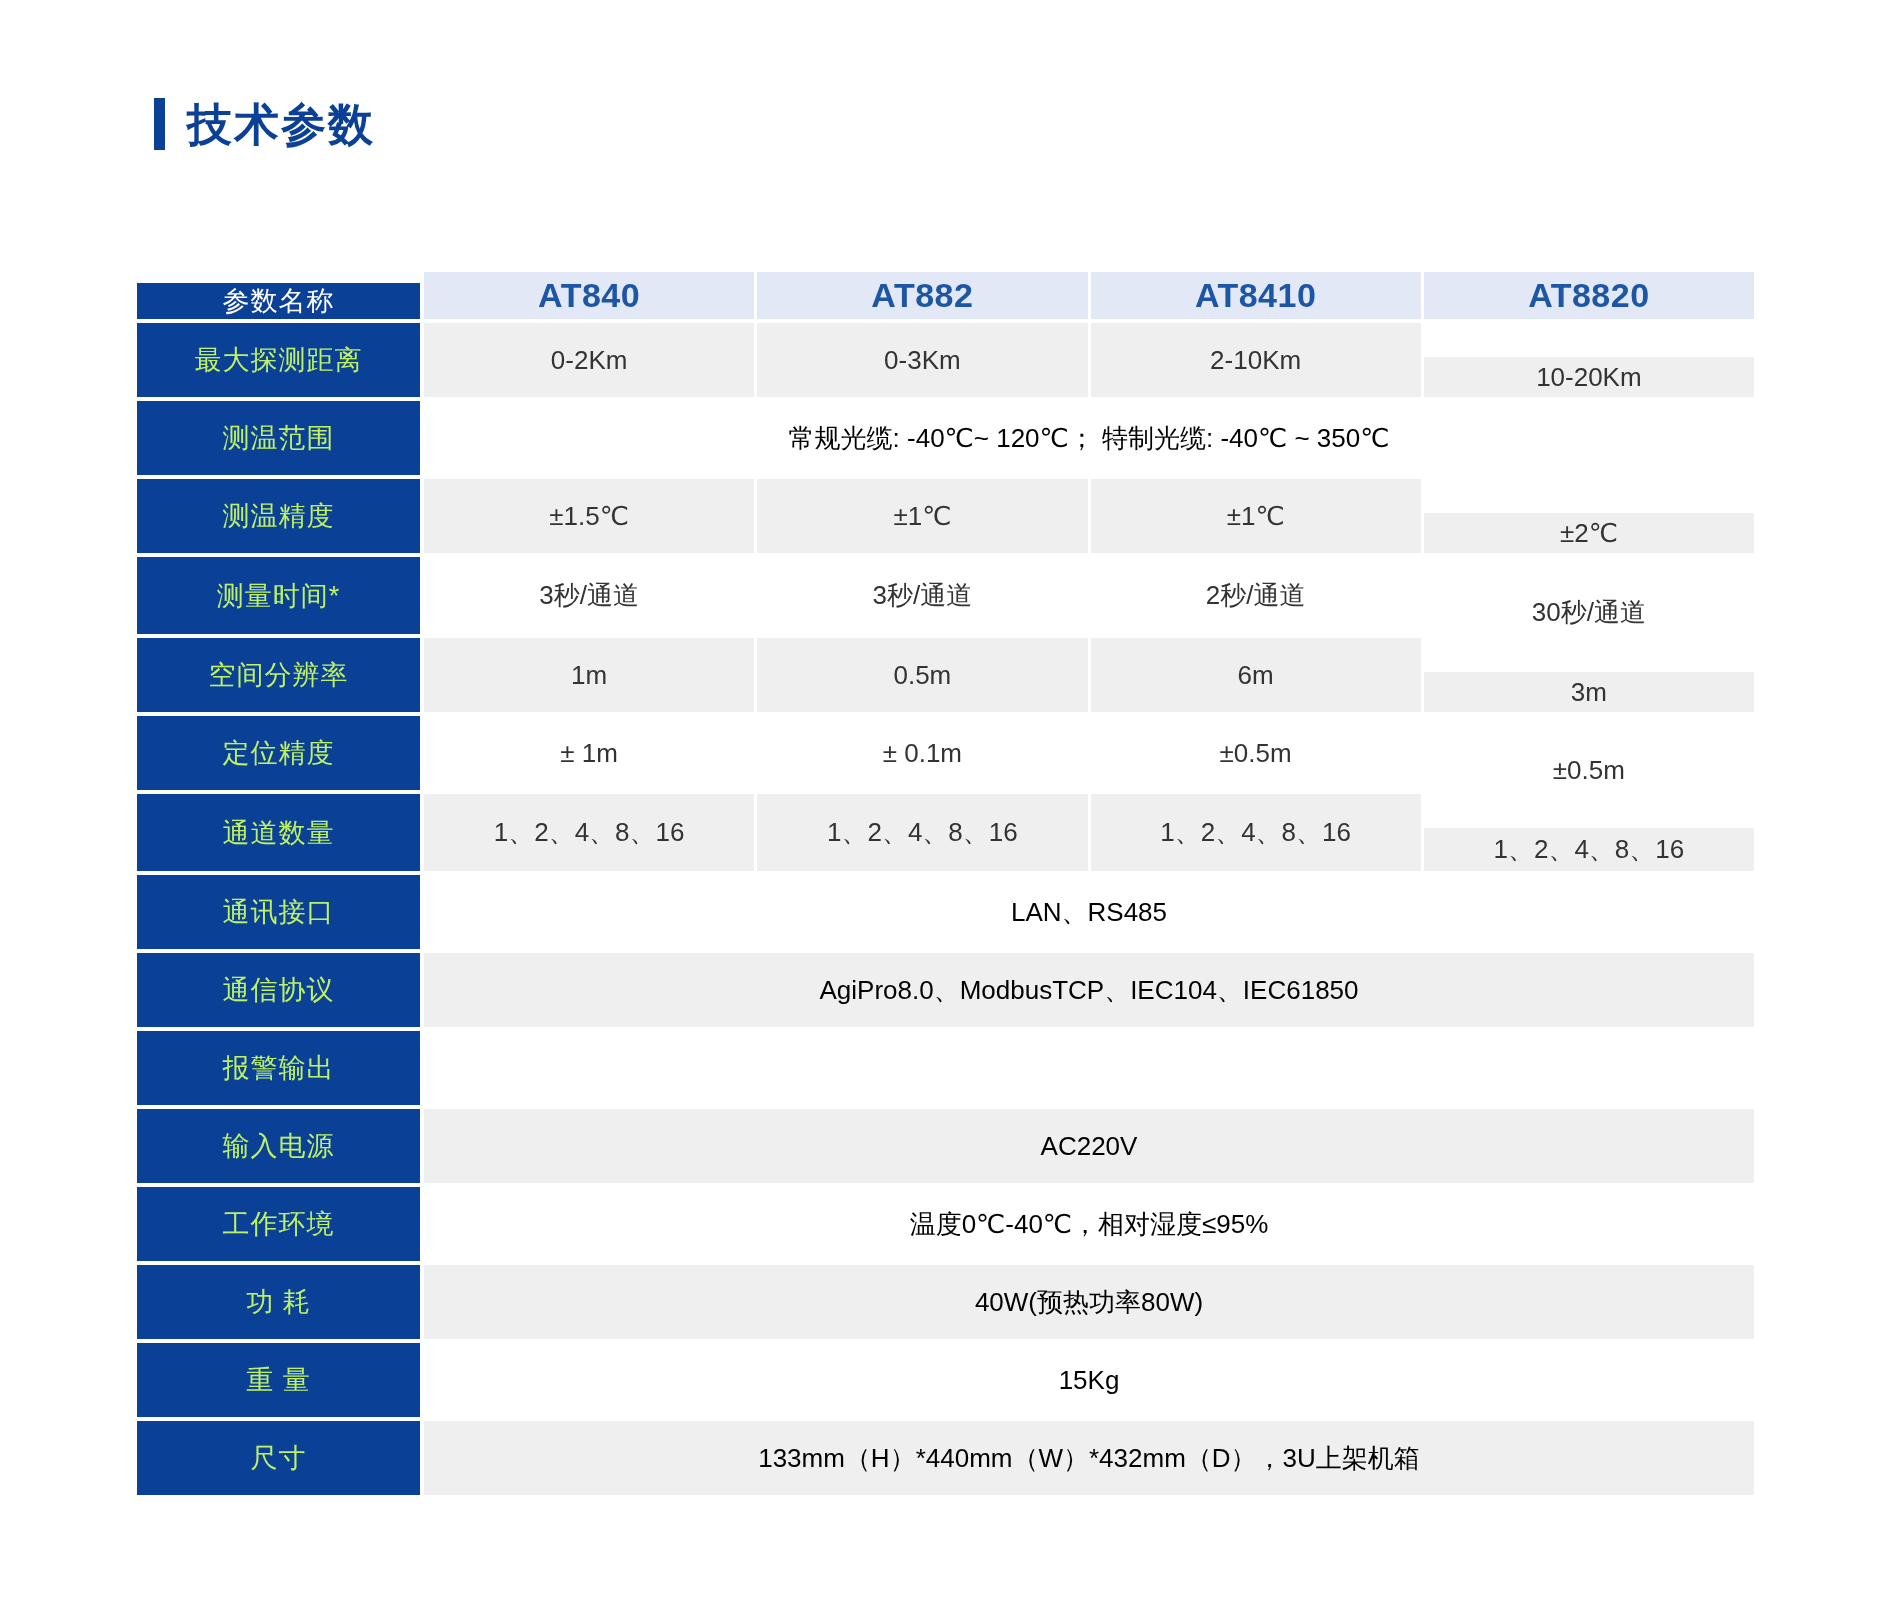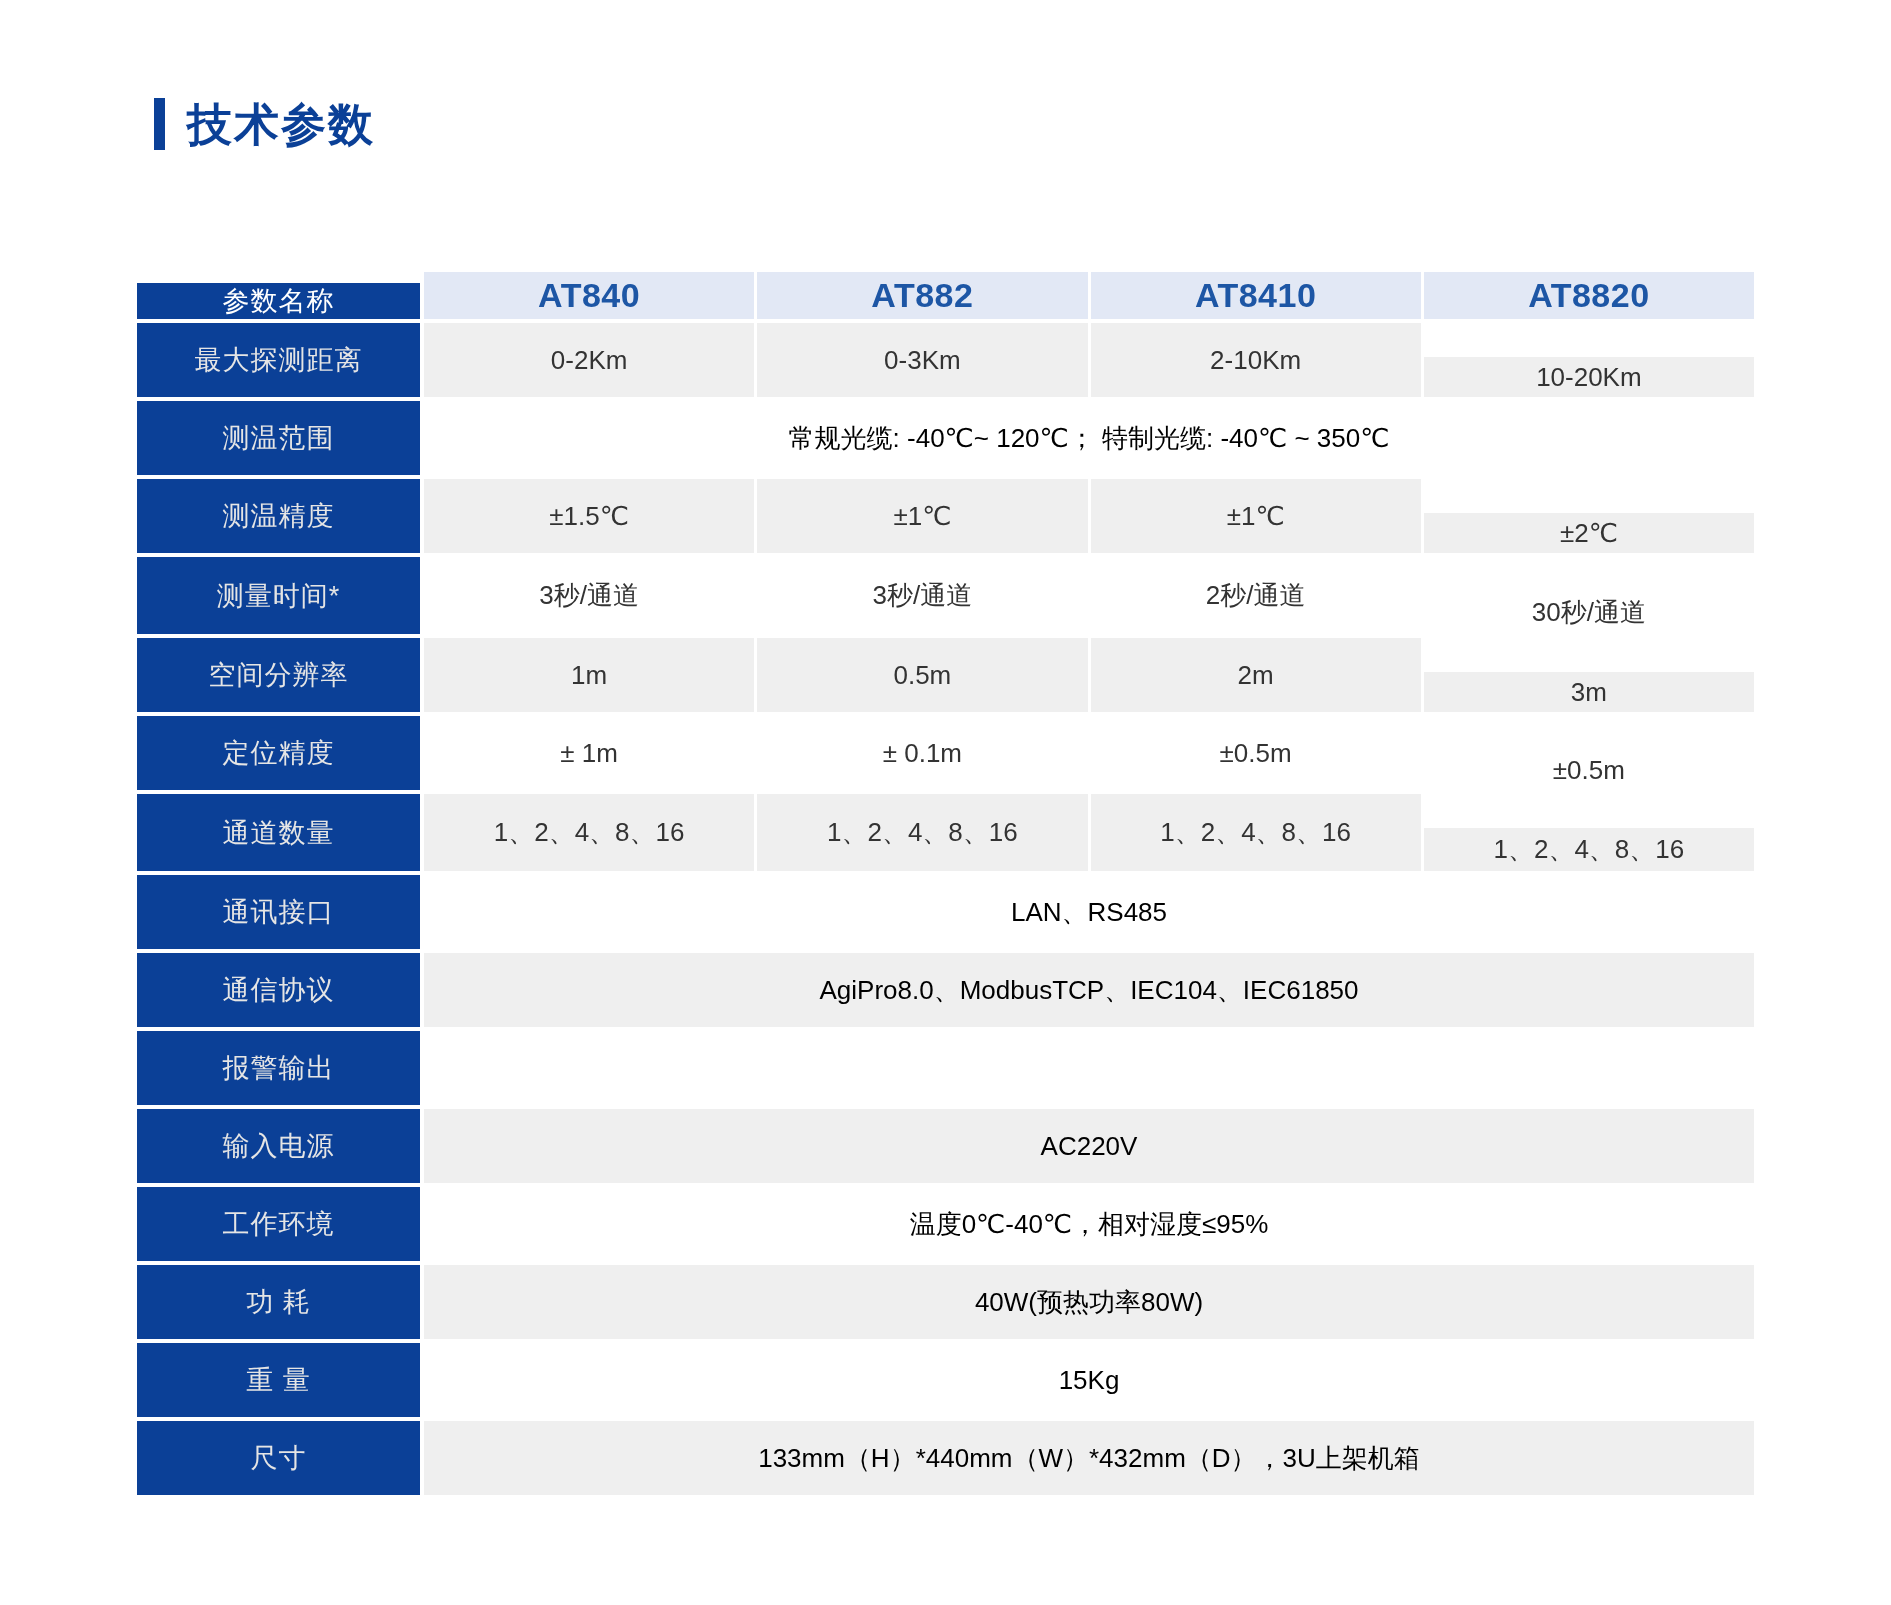--- a/index.html
+++ b/index.html
@@ -54,21 +54,21 @@
     display: flex;
     width: 100%;
     gap: 0;
     min-height: 74px;
   }
   .srow.header-row { min-height: 74px; align-items: flex-end; }
 
   .label-cell {
     flex: 0 0 283px;
     background: #0b4097;
-    color: #e5e5e5;
+    color: #bef264;
     display: flex;
     align-items: center;
     justify-content: center;
     font-size: 27px;
     letter-spacing: 1px;
     margin-right: 4px;
   }
   .label-cell.header-label {
     background: #0b4097;
     color: #ffffff;
@@ -152,21 +152,21 @@
         <div class="label-cell">测量时间*</div>
         <div class="val-cell">3秒/通道</div>
         <div class="val-cell">3秒/通道</div>
         <div class="val-cell">2秒/通道</div>
         <div class="val-cell">30秒/通道</div>
       </div>
       <div class="srow shade-gray">
         <div class="label-cell">空间分辨率</div>
         <div class="val-cell">1m</div>
         <div class="val-cell">0.5m</div>
-        <div class="val-cell">2m</div>
+        <div class="val-cell">6m</div>
         <div class="val-cell">3m</div>
       </div>
       <div class="srow shade-white">
         <div class="label-cell">定位精度</div>
         <div class="val-cell">± 1m</div>
         <div class="val-cell">± 0.1m</div>
         <div class="val-cell">±0.5m</div>
         <div class="val-cell">±0.5m</div>
       </div>
       <div class="srow shade-gray">

